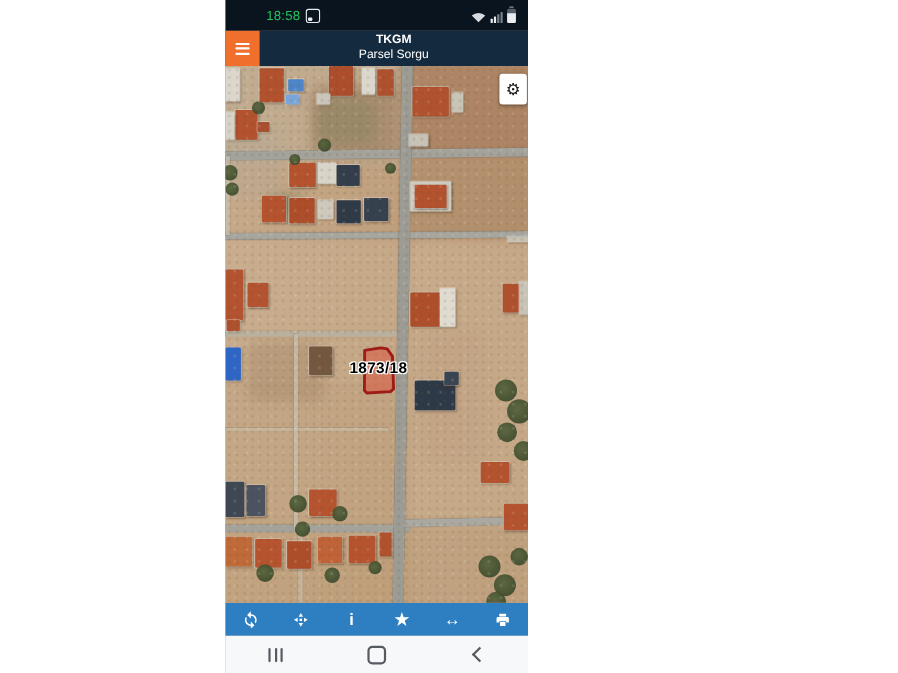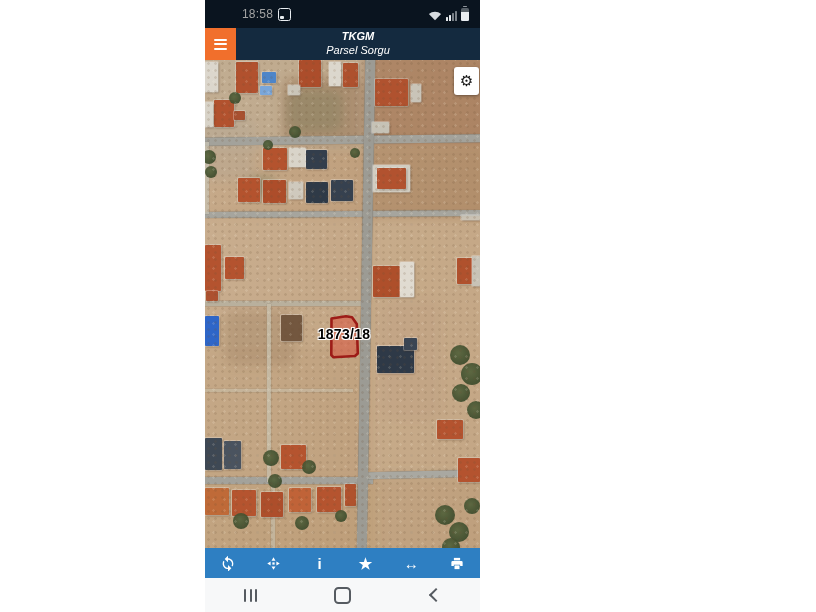--- a/index.html
+++ b/index.html
@@ -1,37 +1,37 @@
 <!DOCTYPE html>
 <html><head>
 <meta charset="utf-8">
 <style>
   html,body{margin:0;padding:0;width:816px;height:612px;background:#ffffff;overflow:hidden;
     font-family:"Liberation Sans",sans-serif;}
   .phone{position:absolute;left:205px;top:0;width:275px;height:612px;background:#bfa181;}
 
   
   .statusbar{position:relative;height:28px;background:#0a141f;display:flex;align-items:center;
-    justify-content:space-between;color:#a3a3a3;}
+    justify-content:space-between;color:#22c55e;}
   .sb-left{display:flex;align-items:center;gap:5px;margin-left:37px;}
   .sb-time{font-size:12px;letter-spacing:.2px;}
   .shot-icon{width:11px;height:11px;border:1.2px solid #e9edf1;border-radius:2.5px;position:relative;}
   .shot-icon::after{content:'';position:absolute;left:1px;bottom:1px;width:4px;height:3px;
     background:#e9edf1;border-radius:1px;}
   .sb-right{display:flex;align-items:flex-end;gap:4px;margin-right:11px;height:13px;}
   .sig{display:flex;align-items:flex-end;gap:1px;height:11px;}
   .sig i{display:block;width:2px;background:#e9edf1;border-radius:.5px;}
   .bat{width:8px;height:13px;background:rgba(233,237,241,.35);border-radius:1.5px;position:relative;}
   .bat::before{content:'';position:absolute;top:-2px;left:2px;width:4px;height:1.5px;
     background:rgba(233,237,241,.6);border-radius:1px;}
   .bat::after{content:'';position:absolute;bottom:0;left:0;width:8px;height:9px;
     background:#e9edf1;border-radius:0 0 1.5px 1.5px;}
 
   
-  .header{position:relative;height:32px;background:#142a3f;color:#fff;font-style:italic;}
+  .header{position:relative;height:32px;background:#142a3f;color:#fff;}
   .menu-btn{position:absolute;left:0;top:0;width:31px;height:32px;background:#f16f2c;border:none;
     display:flex;flex-direction:column;align-items:center;justify-content:center;gap:2.5px;cursor:pointer;}
   .menu-btn i{display:block;width:13px;height:2px;background:#fff;border-radius:1px;}
   .titles{position:absolute;left:31px;right:0;top:0;height:100%;display:flex;flex-direction:column;
     align-items:center;justify-content:center;line-height:1.25;}
   .title{font-size:11px;font-weight:bold;}
   .subtitle{font-size:11px;}
 
   
   .map{position:relative;height:488px;overflow:hidden;cursor:grab;

